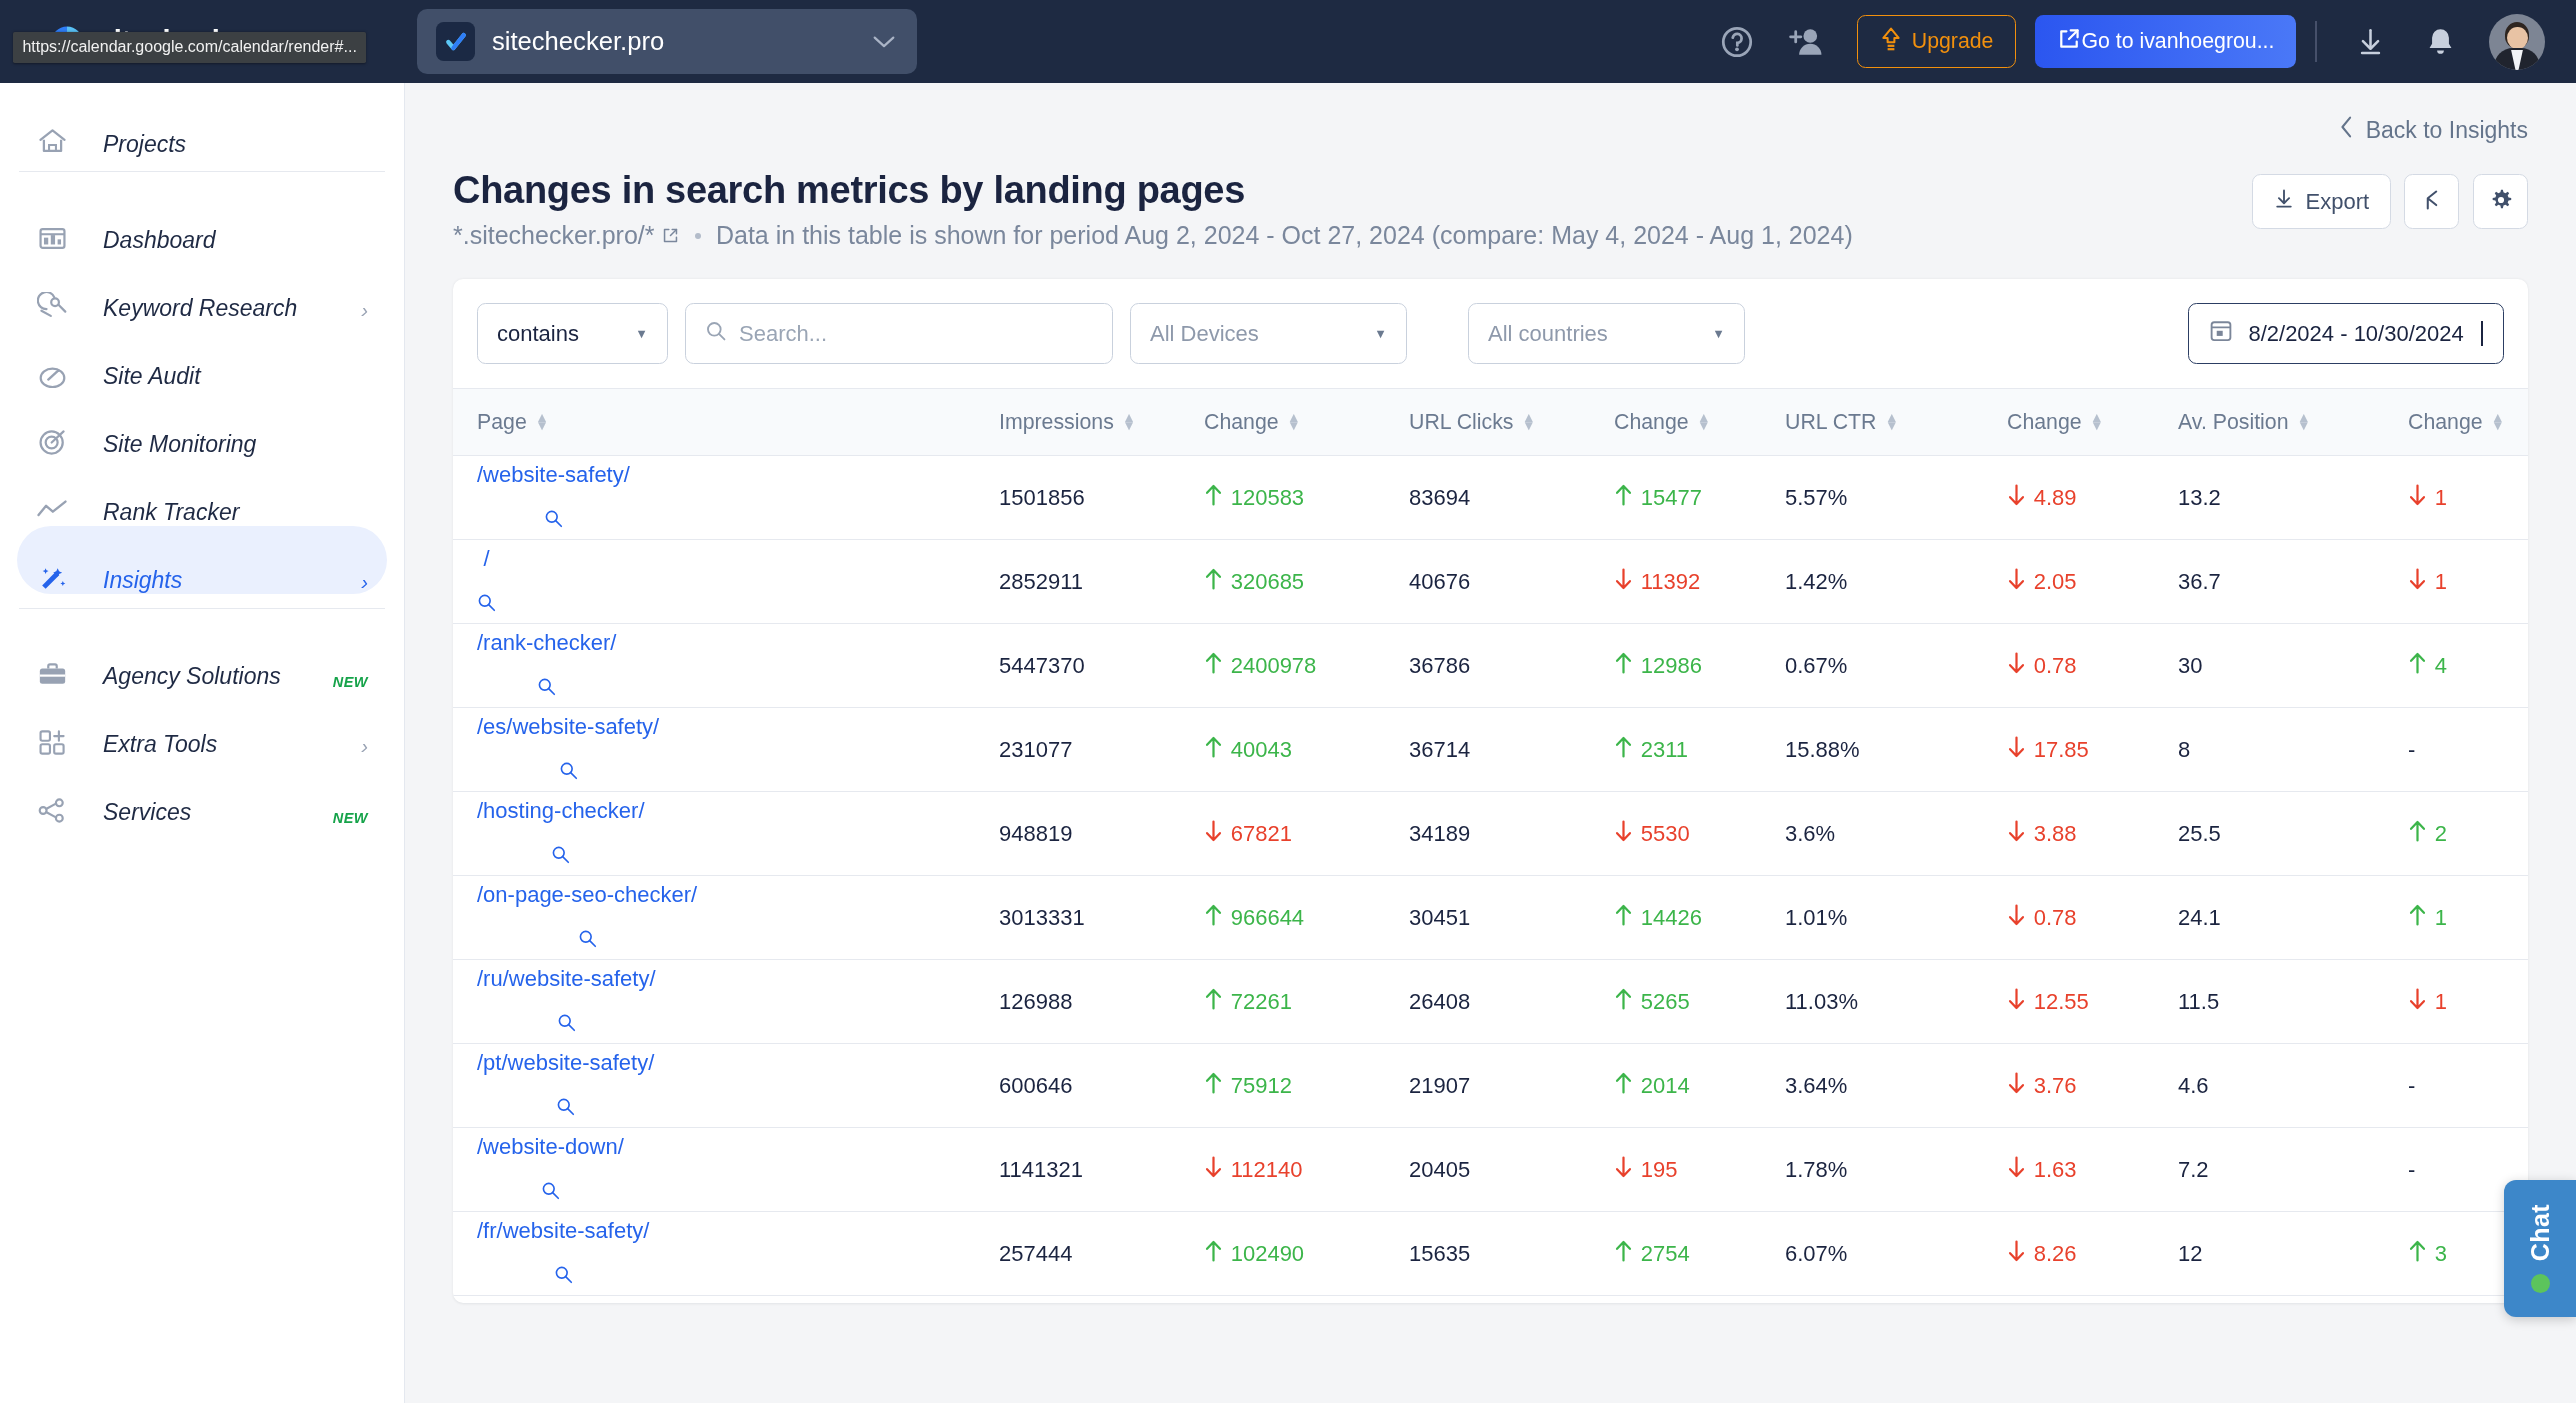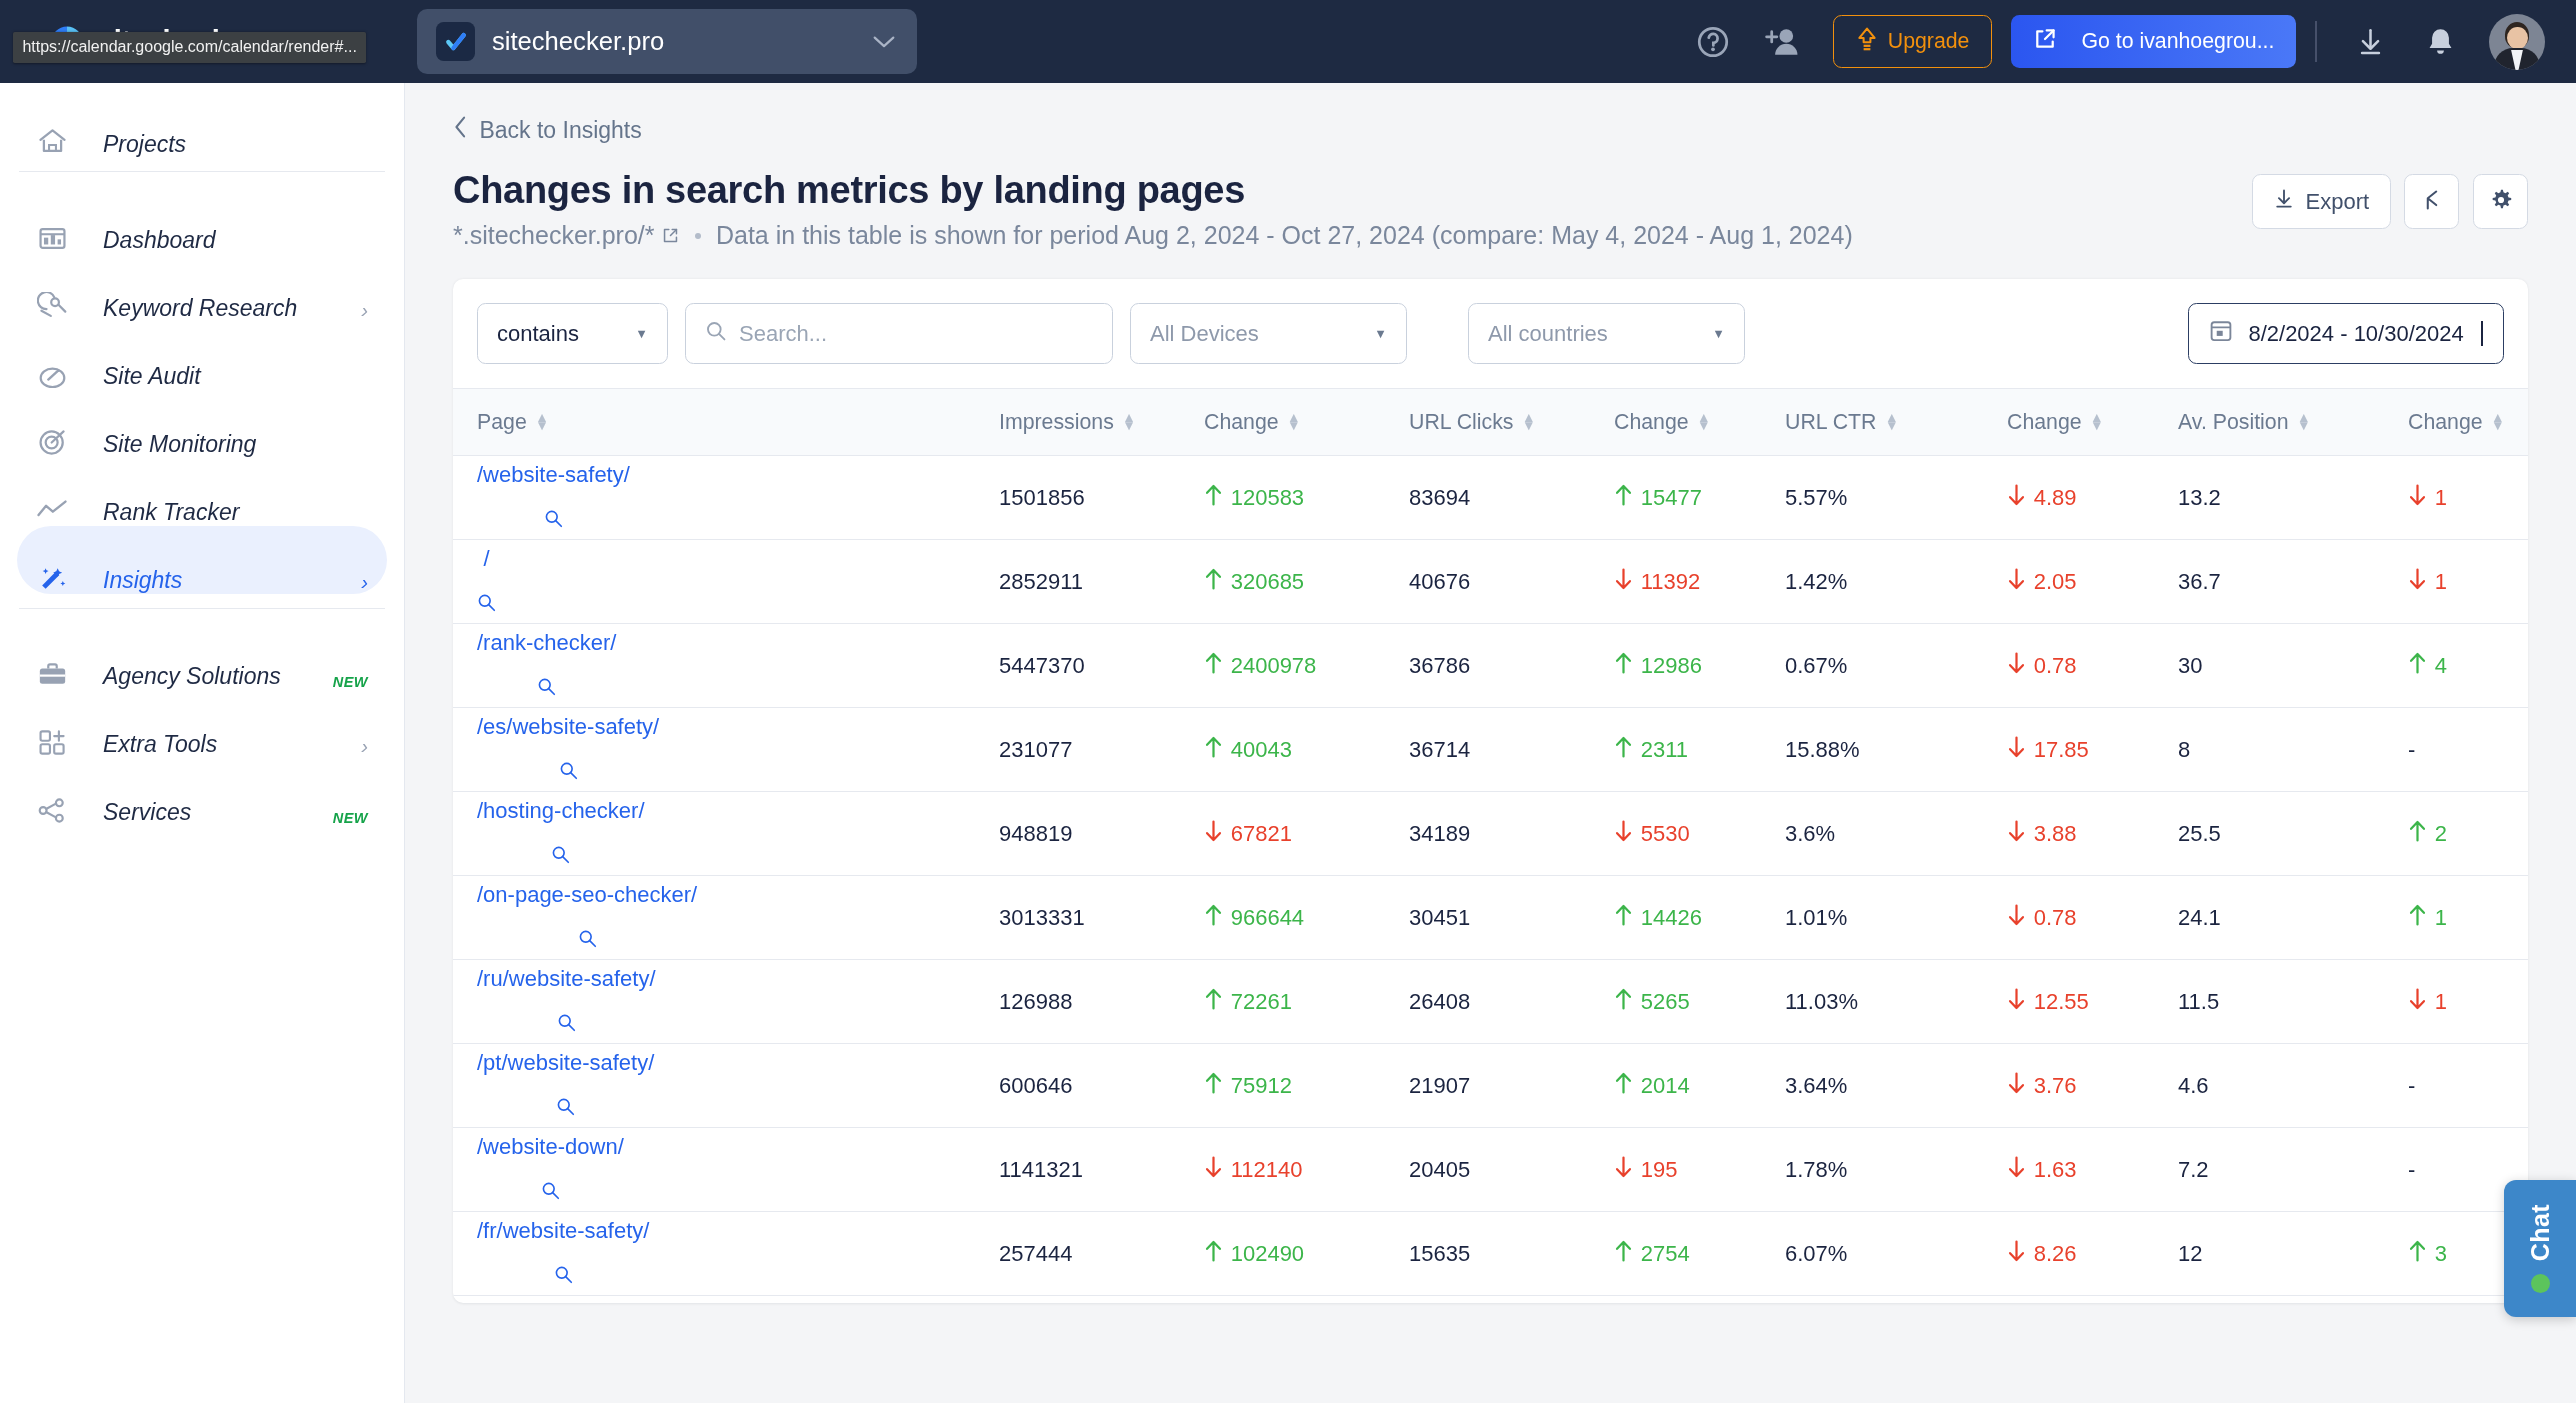--- a/index.html
+++ b/index.html
@@ -60,21 +60,21 @@
   }
   .btn-upgrade {
     border: 1.7px solid #f2900d; border-radius: 8.5px;
     color: #f2900d; font-size: 21.3px;
     height: 53px; padding: 0 22px; display: flex; align-items: center; gap: 10.2px;
     margin-left: 15.4px; background: transparent;
   }
   .btn-goto {
     background: linear-gradient(90deg,#2b56f0 0%, #4a78f7 100%);
     border-radius: 8.5px; color: #fff; font-size: 21.3px;
-    height: 53px; padding: 0 22px; display: flex; align-items: center; gap: 24px;
+    height: 53px; padding: 0 22px; display: flex; align-items: center; gap: 0;
     margin-left: 19px; white-space: nowrap;
   }
   .tb-divider { width: 1.7px; height: 41px; background: #46506a; margin: 0 19px; }
   .avatar {
     width: 56px; height: 56px; border-radius: 50%;
     background: #7d8594; margin-left: 13.7px; overflow: hidden;
     position: relative; flex: 0 0 auto;
   }
   .avatar .head { position:absolute; left:16px; top:8.5px; width:24px; height:25.6px; border-radius:50% 50% 45% 45%; background:#2e2520; }
   .avatar .face { position:absolute; left:18px; top:13.7px; width:20.5px; height:22px; border-radius:50%; background:#e8c3a4; }
@@ -105,21 +105,21 @@
   }
 
   
   .main {
     position: absolute; top: 83px; left: 405px;
     width: 2171px; height: 1320px; background: #f4f5f7;
     padding: 32px 48px 0 48px; overflow: hidden;
   }
   .back-link {
     display: flex; align-items: center; gap: 11px;
-    color: #64748b; font-size: 23px; margin-bottom: 24px;
+    color: #64748b; font-size: 23px; margin-bottom: 24px; justify-content: flex-end;
   }
   .page-title {
     color: #1b2440; font-size: 38px; font-weight: 700; letter-spacing: -0.3px;
     margin-bottom: 9px;
   }
   .title-row { display: flex; align-items: flex-start; }
   .title-actions { margin-left: auto; display: flex; gap: 13.7px; align-items: center; padding-top: 5.1px; padding-left: 44px; }
   .btn-outline {
     background: #ffffff; border: 0.9px solid #d4dae4; border-radius: 8.5px;
     color: #41506b; font-size: 22px; height: 55px; display: flex; align-items: center;

